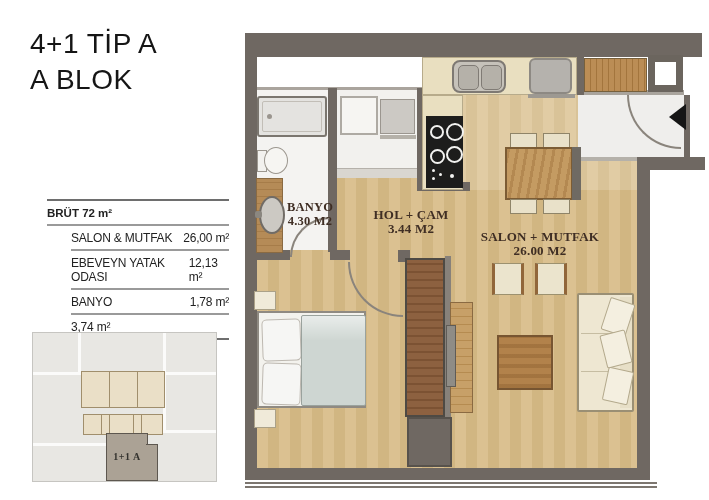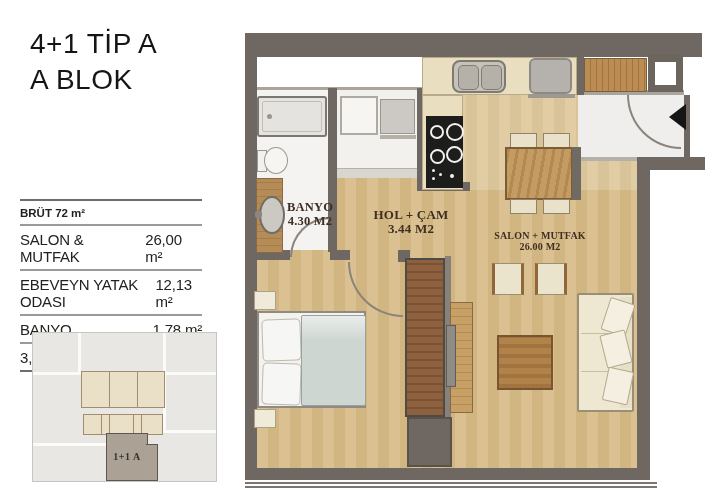--- a/index.html
+++ b/index.html
@@ -1,24 +1,24 @@
 <!DOCTYPE html>
 <html><head>
 <meta charset="utf-8">
 <style>
   html,body{margin:0;padding:0;background:#ffffff;}
   .stage{position:relative;width:709px;height:500px;background:#ffffff;overflow:hidden;
          font-family:"Liberation Sans", sans-serif;}
   .abs{position:absolute;}
   
   .title{left:30px;top:26px;font-size:28px;line-height:1.3;color:#151515;letter-spacing:.5px;}
-  .area-table{left:20px;top:199px;width:182px;border-top:2px solid #6e6e6e;color:#222;}
+  .area-table{left:47px;top:199px;width:182px;border-top:2px solid #6e6e6e;color:#222;}
   .at-header{font-weight:bold;font-size:11.5px;padding:6px 0 5px 0;border-bottom:2px solid #9a9a9a;}
-  .at-row{display:flex;justify-content:space-between;font-size:15px;padding:5px 0 4px 0;
-          border-bottom:2px solid #9a9a9a;letter-spacing:-.2px;}
+  .at-row{display:flex;justify-content:space-between;font-size:12px;padding:5px 0 4px 0;
+          border-bottom:2px solid #9a9a9a;letter-spacing:-.2px;margin-left:24px;}
   .at-row:last-child{border-bottom:2px solid #6e6e6e;}
   
   .keyplan{left:32px;top:332px;width:183px;height:148px;background:#e8e7e3;border:1px solid #c6c5c1;}
   .kp-white{position:absolute;background:#fbfbfa;}
   .kp-beige{position:absolute;background:#eadfc7;border:1px solid #a08e6c;}
   .kp-div{position:absolute;background:#a08e6c;width:1px;top:0;bottom:0;}
   .kp-unit{position:absolute;background:#aba295;border:1px solid #5d574f;}
   .kp-label{position:absolute;font-family:"Liberation Serif",serif;font-weight:bold;font-size:10px;
             color:#33322e;letter-spacing:.5px;}
   
@@ -183,18 +183,18 @@
   </div>
 
   <div class="abs rlabel" style="left:279px;top:201px;width:62px;font-size:12.5px;">
     <div>BANYO</div>
     <div>4.30 M2</div>
   </div>
   <div class="abs rlabel" style="left:367px;top:208px;width:88px;font-size:13px;">
     <div>HOL + ÇAM</div>
     <div>3.44 M2</div>
   </div>
-  <div class="abs rlabel" style="left:475px;top:230px;width:130px;font-size:10px;">
+  <div class="abs rlabel" style="left:475px;top:230px;width:130px;font-size:13px;">
     <div>SALON + MUTFAK</div>
     <div>26.00 M2</div>
   </div>
 
 </div>
 
 </body></html>

